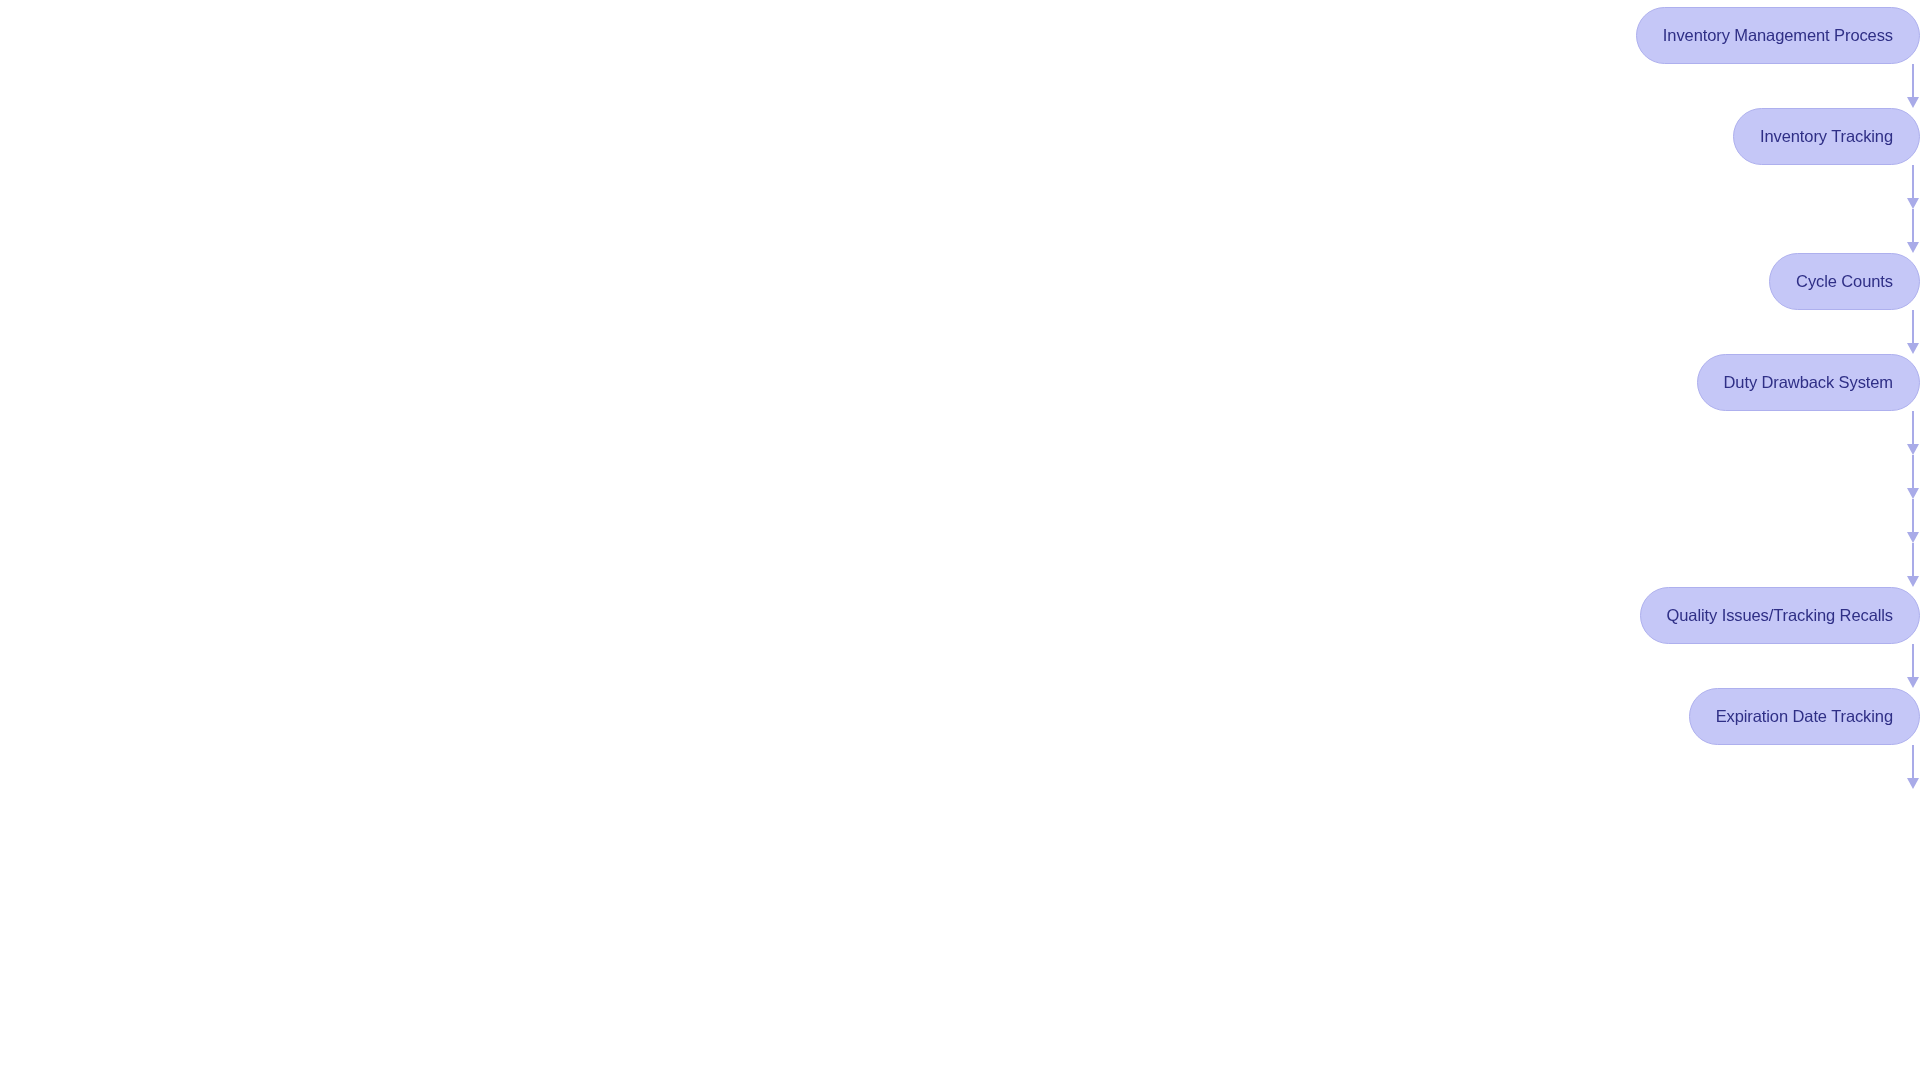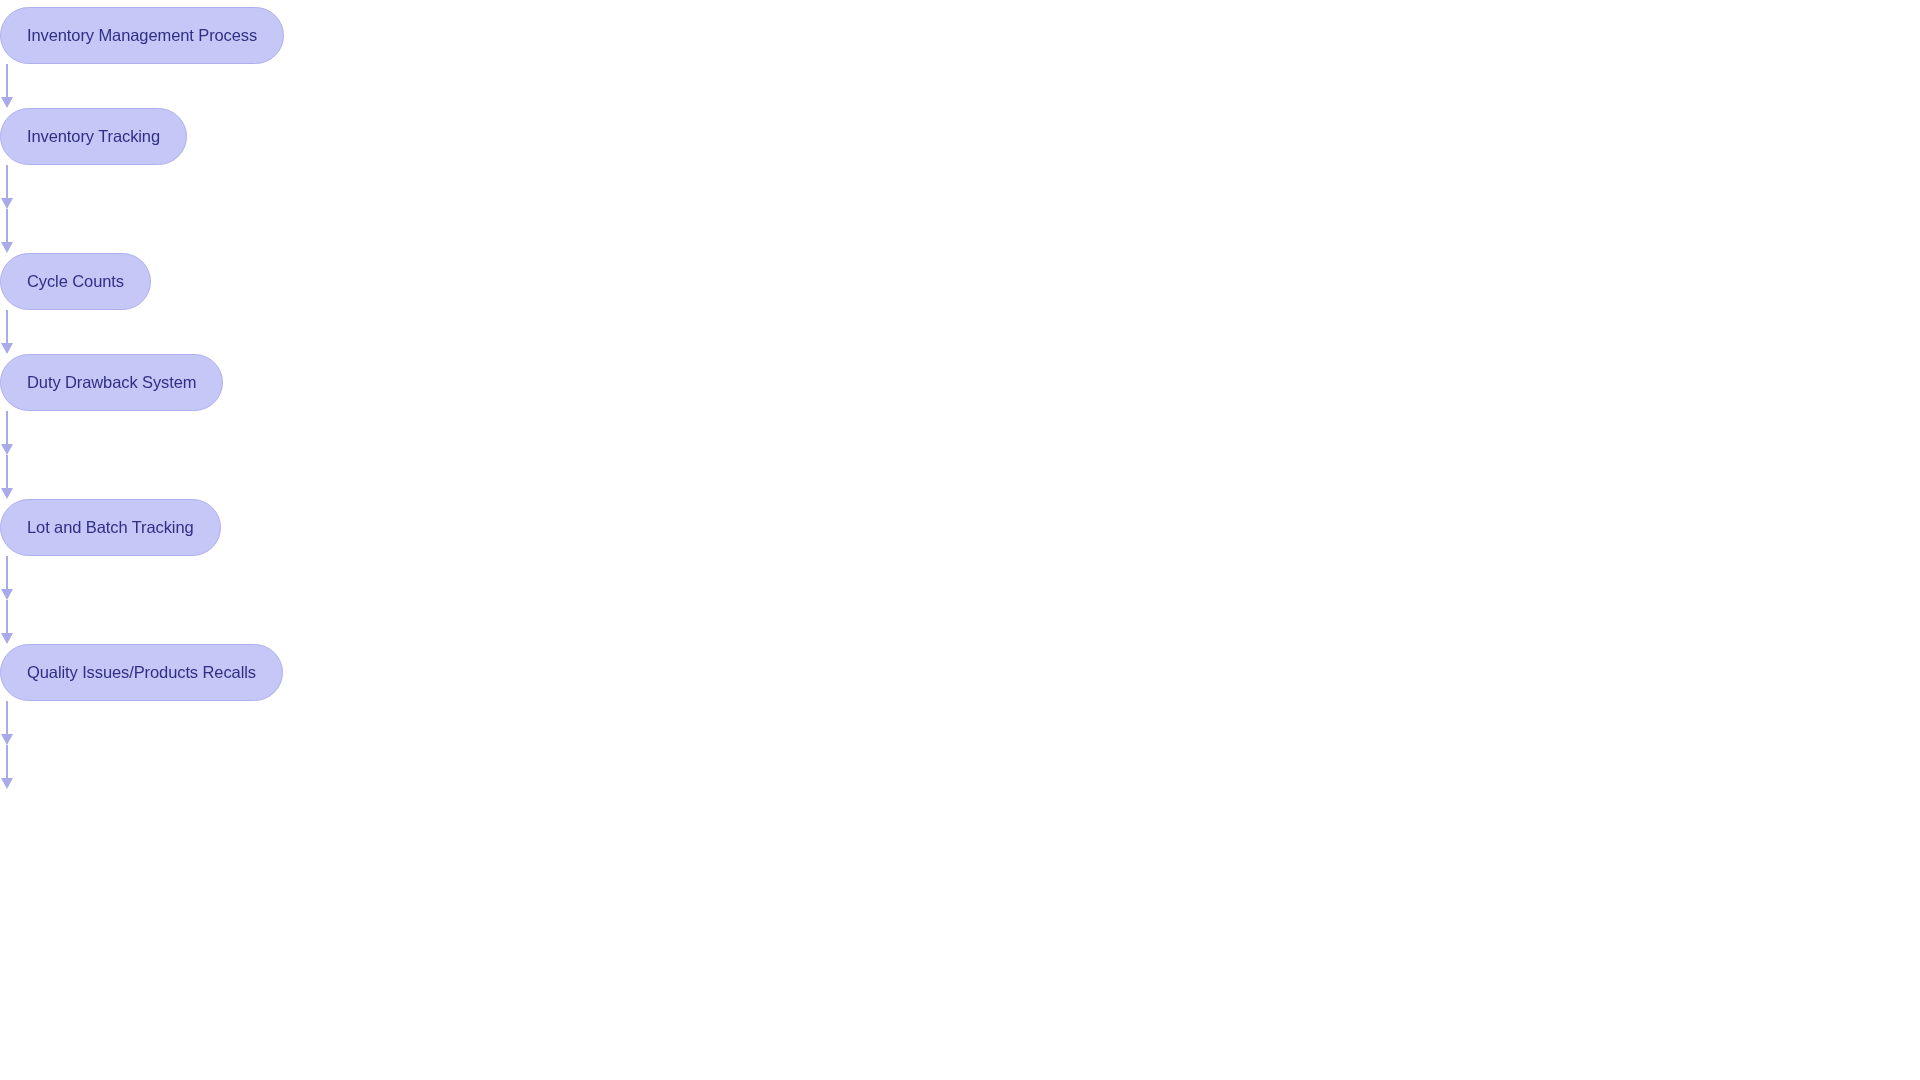--- a/index.html
+++ b/index.html
@@ -22,21 +22,21 @@
     background: #ffffff;
   }
 
   .flow-column {
     position: absolute;
     left: 0;
     top: 0;
     width: 1920px;
     display: flex;
     flex-direction: column;
-    align-items: flex-start;
+    align-items: flex-end;
   }
 
   
   .node {
     box-sizing: border-box;
     height: 57px;
     border-radius: 28.5px;
     background: #c5c7f7;
     border: 1px solid #aeb0ee;
     display: flex;
@@ -118,36 +118,36 @@
         <span class="node-label">Duty Drawback System</span>
       </div>
       <div class="connector">
         <div class="stem"></div>
         <div class="arrowhead"></div>
       </div>
       <div class="connector">
         <div class="stem"></div>
         <div class="arrowhead"></div>
       </div>
-      <div class="node">
-        <span class="node-label">Lot and Batch Tracking</span>
-      </div>
       <div class="connector">
         <div class="stem"></div>
         <div class="arrowhead"></div>
       </div>
       <div class="connector">
         <div class="stem"></div>
         <div class="arrowhead"></div>
       </div>
       <div class="node">
-        <span class="node-label">Quality Issues/Products Recalls</span>
+        <span class="node-label">Quality Issues/Tracking Recalls</span>
       </div>
       <div class="connector">
         <div class="stem"></div>
         <div class="arrowhead"></div>
+      </div>
+      <div class="node">
+        <span class="node-label">Expiration Date Tracking</span>
       </div>
       <div class="connector">
         <div class="stem"></div>
         <div class="arrowhead"></div>
       </div>
     </div>
 </div>
 
 </body></html>

